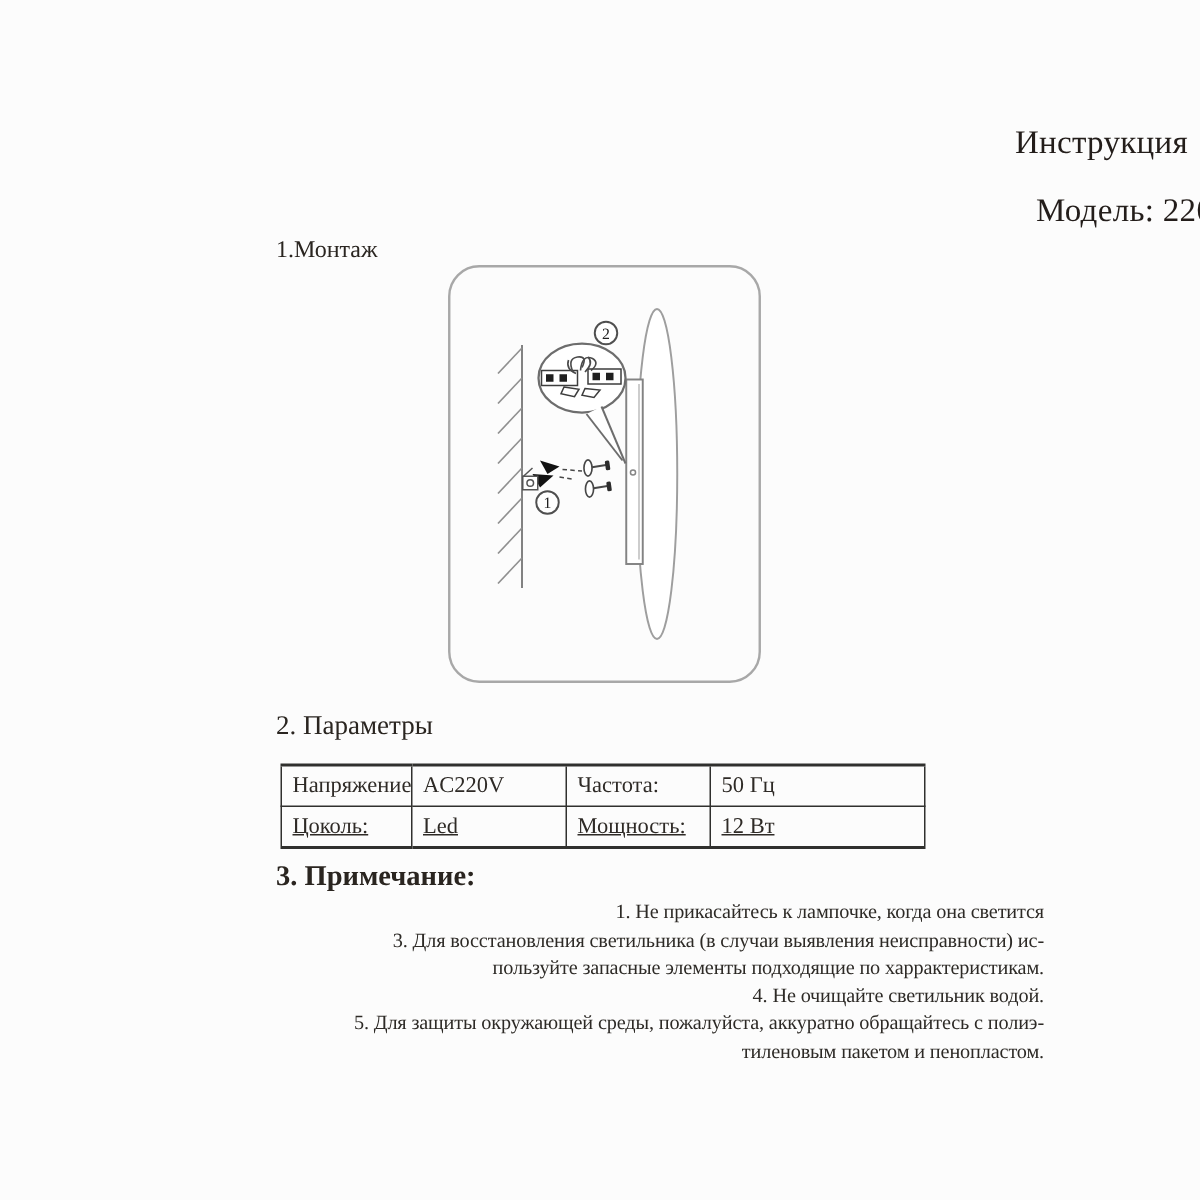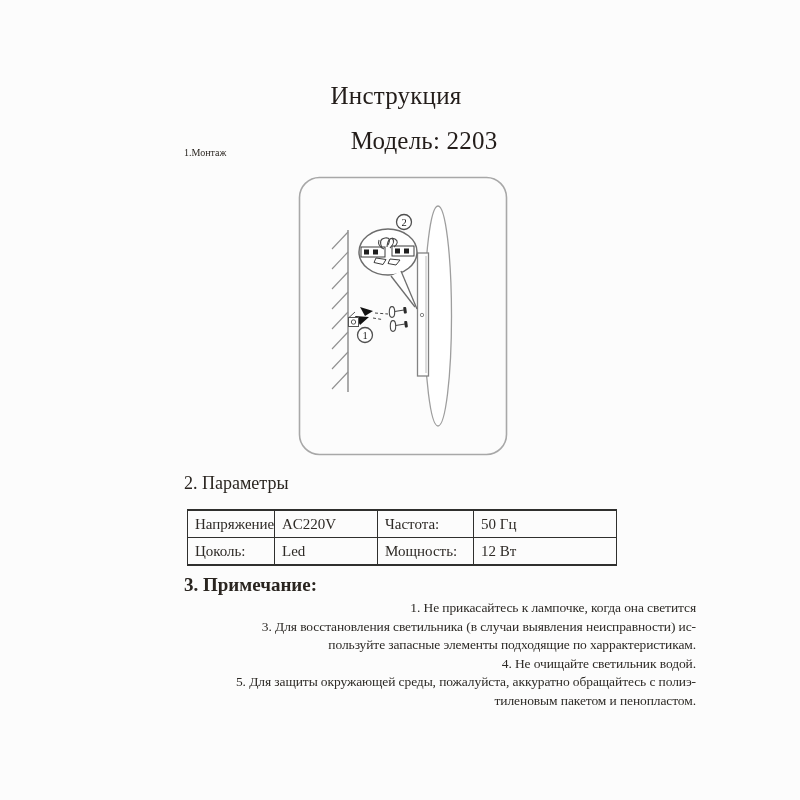--- a/index.html
+++ b/index.html
@@ -6,42 +6,42 @@
   body{
     width:800px;height:800px;
     background:#fcfcfc;
     font-family:"Liberation Serif", serif;
     color:#2b2b2b;
     position:relative;
     overflow:hidden;
   }
   .page{position:absolute;inset:0;}
   .title{
-    position:absolute;left:0;width:792px;text-align:center;
-    font-size:25px;color:#231d1a;letter-spacing:0.2px;
+    position:absolute;left:0;width:792px;text-align:right;
+    font-size:22px;color:#231d1a;letter-spacing:0.2px;
   }
   .title-main{top:82px;}
   .title-model{top:127px;margin-left:28px;}
   .sec-h{position:absolute;color:#2a2520;}
-  .h-montage{left:184px;top:147px;font-size:10px;}
+  .h-montage{left:184px;top:158px;font-size:16px;}
   .h-params{left:184px;top:473px;font-size:18px;}
   .h-notes{left:184px;top:574px;font-size:19px;font-weight:bold;}
   .diagram{position:absolute;left:298px;top:176px;}
   table.params{
     position:absolute;left:187px;top:509px;width:429px;
     border-collapse:collapse;table-layout:fixed;
     font-size:15px;color:#2e2a26;
   }
   table.params td{
     border:1.5px solid #30302e;
     height:26px;padding:0 2px 0 7px;vertical-align:middle;
     overflow:hidden;white-space:nowrap;
   }
   table.params tr:first-child td{border-top:2.5px solid #30302e;}
-  table.params tr:last-child td{border-bottom:2.5px solid #30302e;}
+  table.params tr:last-child td{border-bottom:2.5px solid #30302e;text-decoration:underline;}
   .notes{
     position:absolute;left:184px;top:599px;width:512px;
     font-size:13.5px;line-height:18.6px;letter-spacing:-0.1px;
     color:#2d2a26;
     text-align:right;
   }
   .note{white-space:pre-line;}
   svg text{font-family:"Liberation Serif", serif;}
 </style>
 </head>

